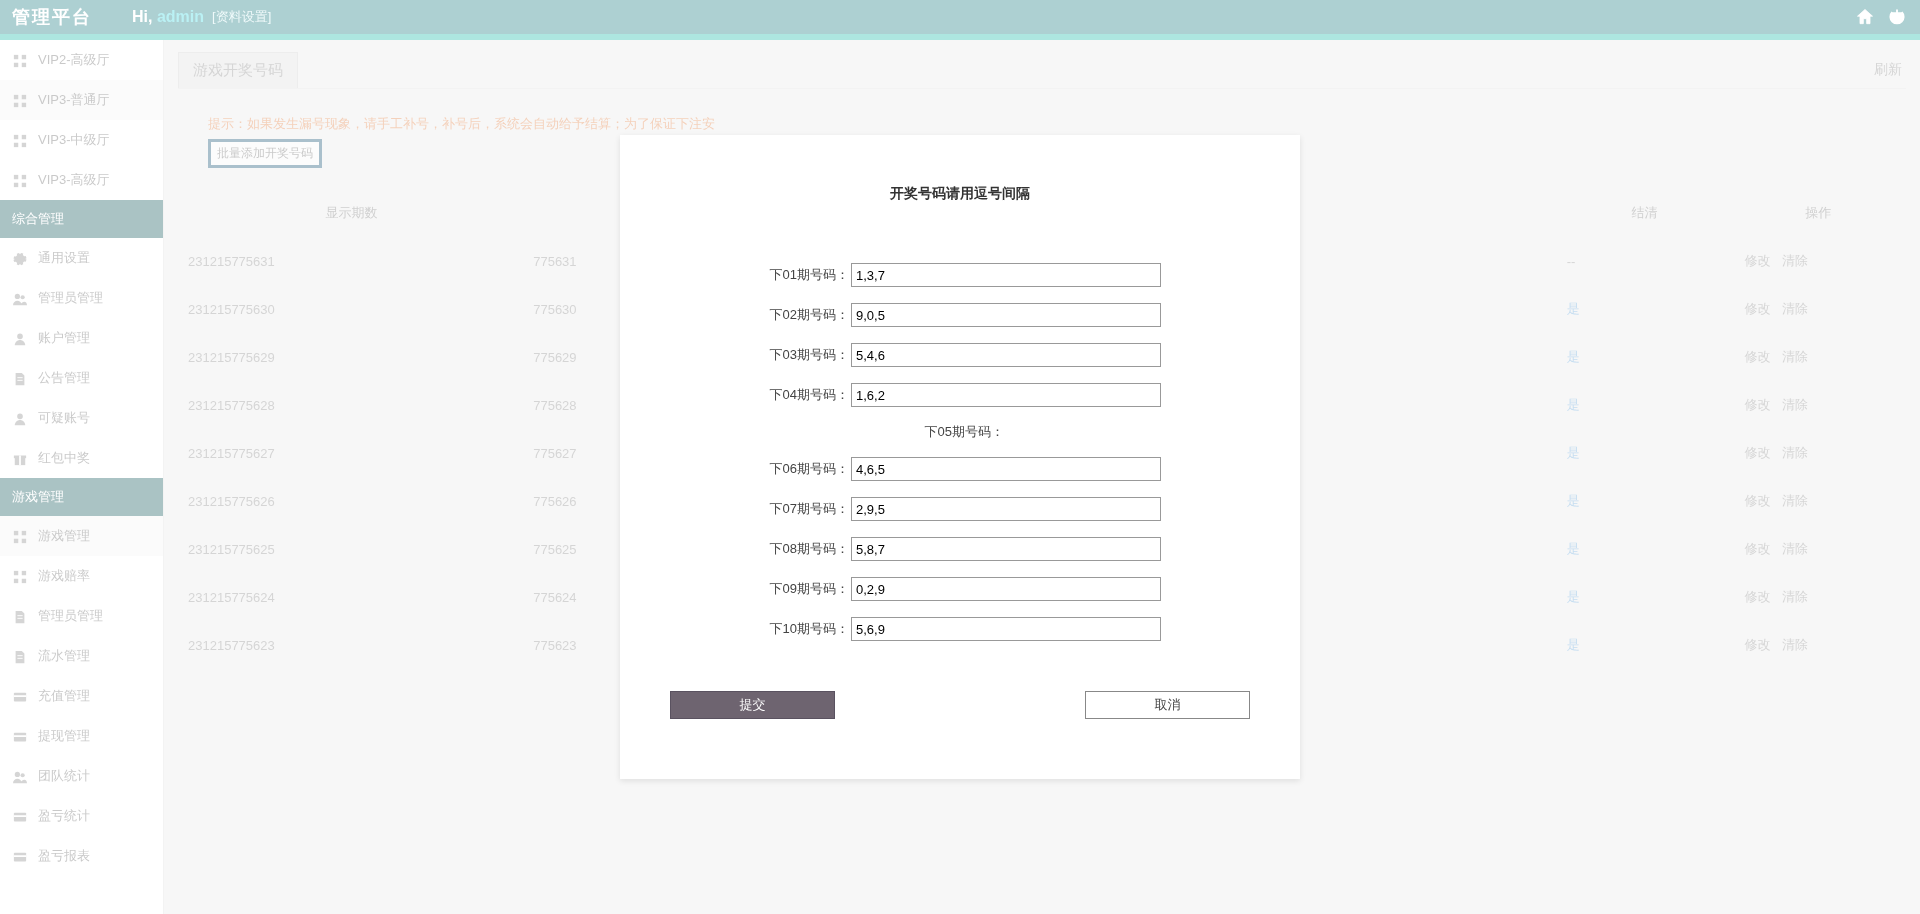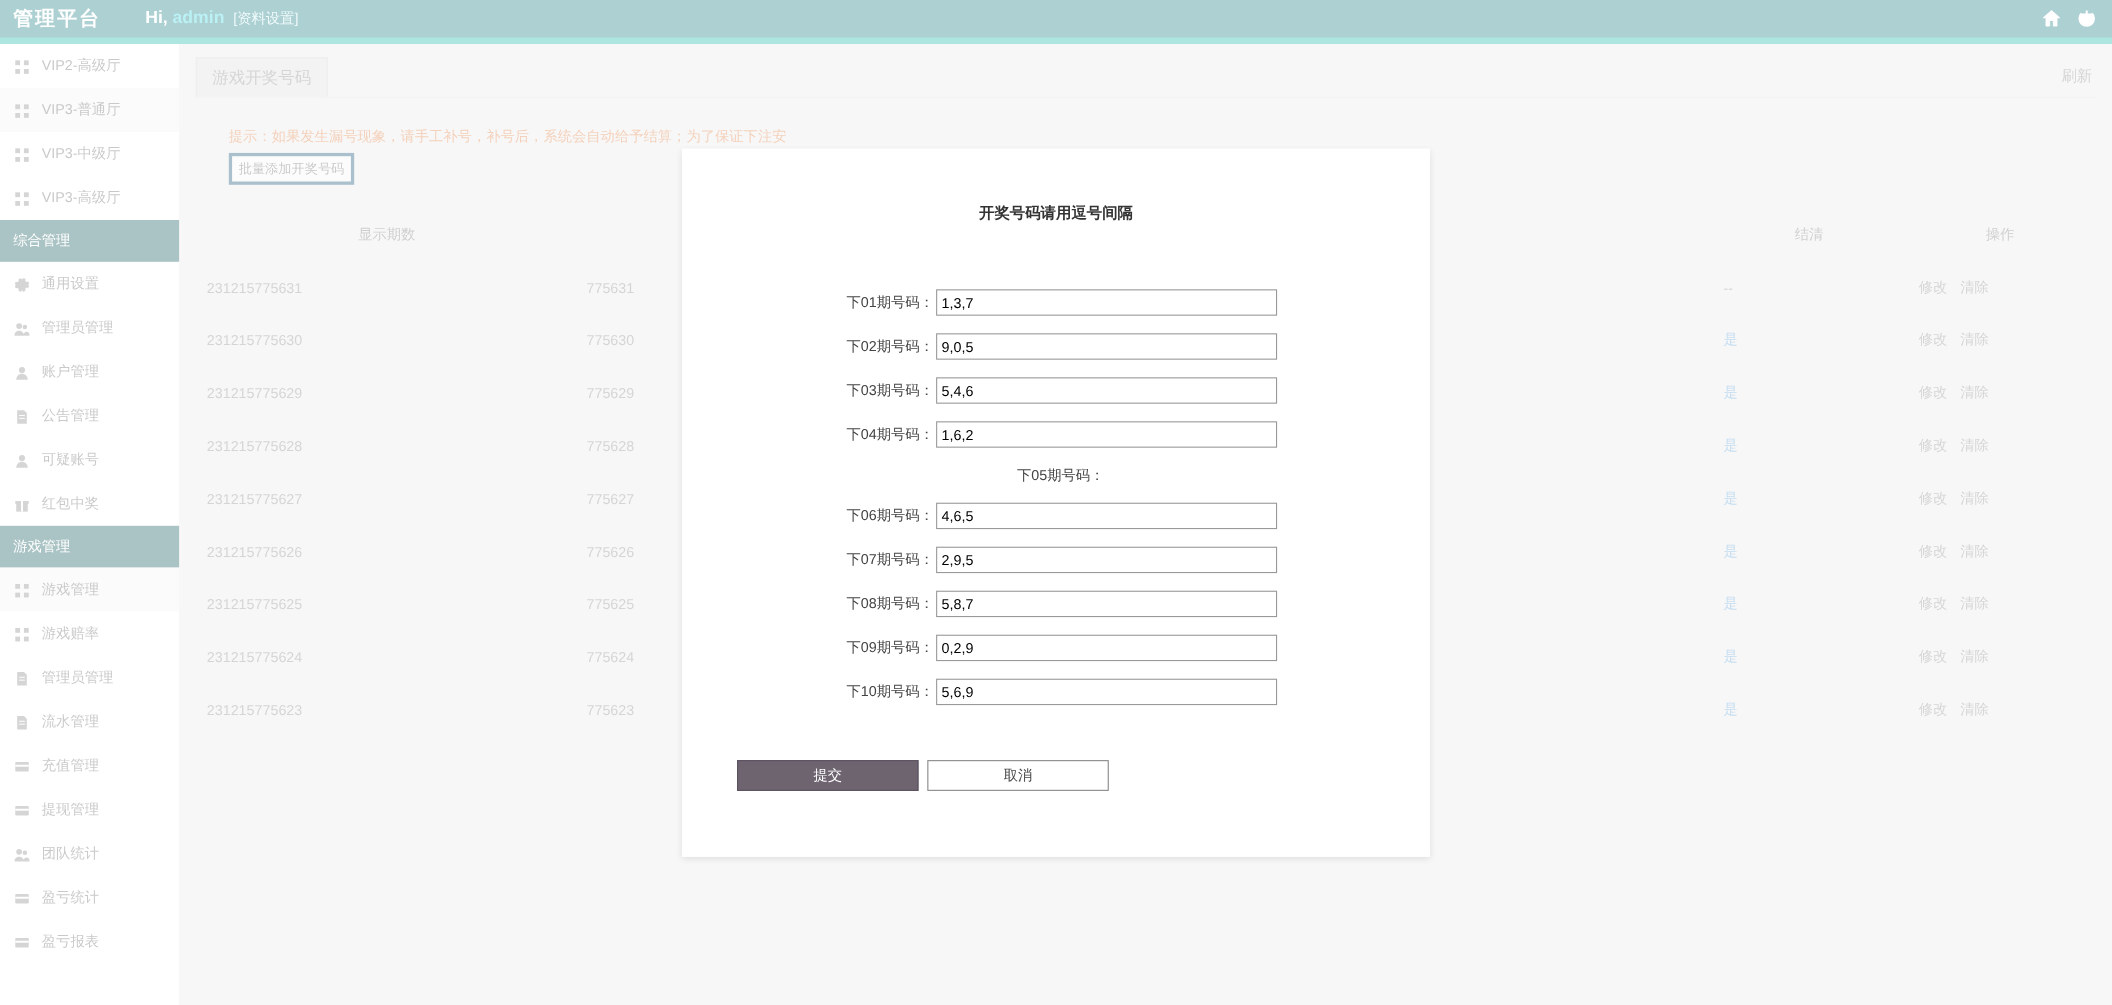--- a/index.html
+++ b/index.html
@@ -74,21 +74,21 @@
   width: 680px;
   background: #fff;
   z-index: 101;
   padding: 50px 50px 60px;
   box-shadow: 0 2px 6px rgba(0,0,0,0.1);
 }
 .modal .m-title { text-align: center; font-size: 14px; font-weight: bold; color: #333; margin-bottom: 60px; }
 .modal .m-row { display: flex; align-items: center; margin-bottom: 16px; justify-content: center; }
 .modal .m-row label { width: 90px; text-align: right; font-size: 13px; color: #444; margin-right: 2px; }
 .modal .m-row input { width: 310px; height: 24px; border: 1px solid #999; padding: 0 4px; font-size: 13px; }
-.modal .m-btns { display: flex; justify-content: flex-start; gap: 8px; margin-top: 50px; }
+.modal .m-btns { display: flex; justify-content: space-between; gap: 8px; margin-top: 50px; }
 .modal .m-btns button { width: 165px; height: 28px; font-size: 13px; cursor: pointer; border: 1px solid #888; }
 .modal .m-btns .primary { background: #6e6470; color: #fff; border-color: #5a5260; }
 .modal .m-btns .secondary { background: #fff; color: #444; }
 </style>
 </head>
 <body>
 
 <div class="topbar">
   <div class="brand">管理平台</div>
   <div class="greet">

